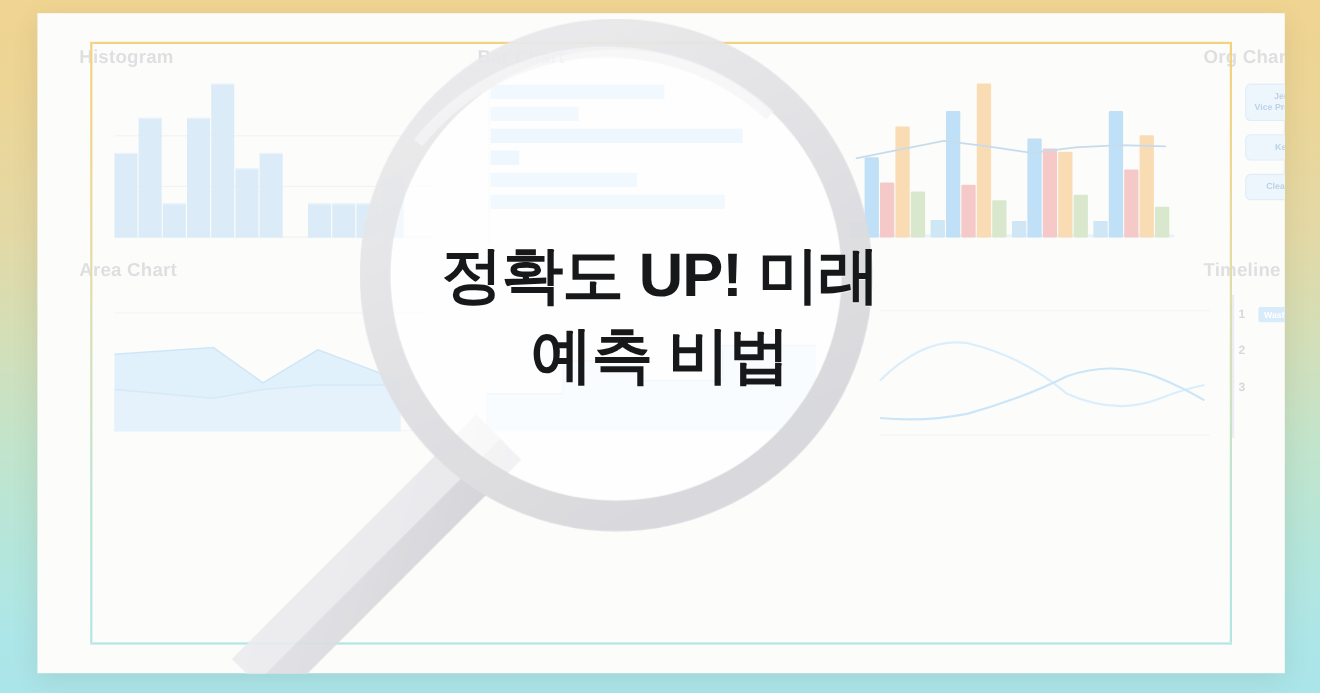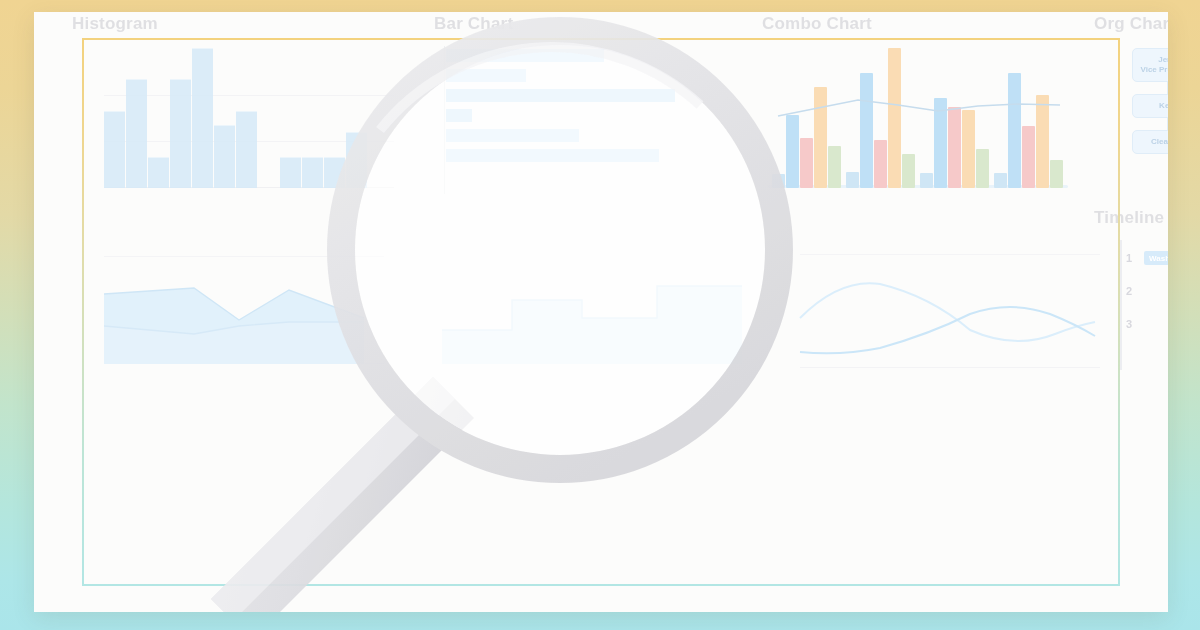--- a/index.html
+++ b/index.html
@@ -17,21 +17,21 @@
     background:#fcfcfb;
     box-shadow:0 6px 22px rgba(90,80,60,.12);
   }
   #card-inner-border {
     position:absolute; left:48px; top:26px; right:48px; bottom:26px;
     border:2px solid;
     border-image:linear-gradient(180deg,#f3d27e 0%,#efd68f 18%,#e2dca8 38%,#cfe1c0 58%,#bde5d6 76%,#b2e6e4 100%) 1;
     pointer-events:none;
   }
   
-  #bg-charts { position:absolute; inset:0; overflow:hidden; }
+  #bg-charts { position:absolute; inset:0; overflow:hidden;margin-top:28px; }
   .panel { position:absolute; }
   .panel-title {
     font-size:17px; font-weight:700; color:#c9c9cf;
     letter-spacing:.2px; opacity:.55; white-space:nowrap;
   }
   .plot { position:absolute; }
   
   .hbar { position:absolute; bottom:0; background:#d6eaf8; opacity:.85;
           border-top:1px solid #eaf4fb; }
   
@@ -107,21 +107,20 @@
           <div class="hrow" style="left:2px; top:3px;  width:158px;"></div>
           <div class="hrow" style="left:2px; top:23px; width:80px;"></div>
           <div class="hrow dark" style="left:2px; top:43px; width:229px;"></div>
           <div class="hrow dark" style="left:2px; top:63px; width:26px;"></div>
           <div class="hrow" style="left:2px; top:83px; width:133px;"></div>
           <div class="hrow" style="left:2px; top:103px; width:213px;"></div>
         </div>
       </div>
 
       <div class="panel" style="left:728px; top:2px; width:330px; height:190px;">
-        <div class="panel-title">Combo Chart</div>
         <div class="plot" style="left:6px; top:34px; width:300px; height:140px;">
           <div class="axisline" style="left:0; bottom:0; width:300px;"></div>
 
           <div class="cbar" style="left:4px;  width:13px; height:14px; background:#cfe6f5;"></div>
           <div class="cbar" style="left:18px; width:13px; height:73px; background:#bfe0f6;"></div>
           <div class="cbar" style="left:32px; width:13px; height:50px; background:#f6c9c9;"></div>
           <div class="cbar" style="left:46px; width:13px; height:101px; background:#fadcb4;"></div>
           <div class="cbar" style="left:60px; width:13px; height:42px; background:#d9e8cd;"></div>
 
           <div class="cbar" style="left:78px; width:13px; height:16px; background:#cfe6f5;"></div>
@@ -159,20 +158,21 @@
             <span>Kent</span>
           </div>
           <div class="orgline" style="left:45px; top:70px; width:1px; height:12px;"></div>
           <div class="orgbox" style="left:10px; top:82px; width:72px; height:24px;">
             <span>Cleaners</span>
           </div>
         </div>
       </div>
 
       <div class="panel" style="left:38px; top:196px; width:340px; height:200px;">
+        <div class="panel-title">Area Chart</div>
         <div class="plot" style="left:-8px; top:30px; width:320px; height:150px;">
           <div style="position:absolute;left:40px;right:0;top:18px;height:1px;background:#f4f4f6;"></div>
           <div style="position:absolute;left:40px;right:0;bottom:24px;height:1px;background:#f4f4f6;"></div>
           <svg width="320" height="150" style="left:0;top:0;">
             <path d="M40,56 L130,50 L175,82 L225,52 L300,80 L300,126 L40,126 Z" fill="#dceefa" opacity=".85"></path>
             <path d="M40,56 L130,50 L175,82 L225,52 L300,80" fill="none" stroke="#cfe6f6" stroke-width="1.4"></path>
             <path d="M40,88 L130,96 L175,88 L225,84 L300,84 L300,126 L40,126 Z" fill="#e6f2fb" opacity=".8"></path>
             <path d="M40,88 L130,96 L175,88 L225,84 L300,84" fill="none" stroke="#d6e9f7" stroke-width="1.4"></path>
           </svg>
         </div>
@@ -238,15 +238,17 @@
 
       <circle cx="560" cy="250" r="205" fill="#ffffff" opacity=".70"></circle>
 
       <circle cx="560" cy="250" r="219" fill="none" stroke="url(#rimGrad)" stroke-width="28"></circle>
 
       <path d="M380 130 A219 219 0 0 1 700 105" fill="none" stroke="#f4f4f6" stroke-width="10" opacity=".8"></path>
     </g>
   </svg>
 
   <div id="headline">
+    <div class="line">정확도 UP! 미래</div>
+    <div class="line">예측 비법</div>
   </div>
 
 </div>
 
 </body></html>

